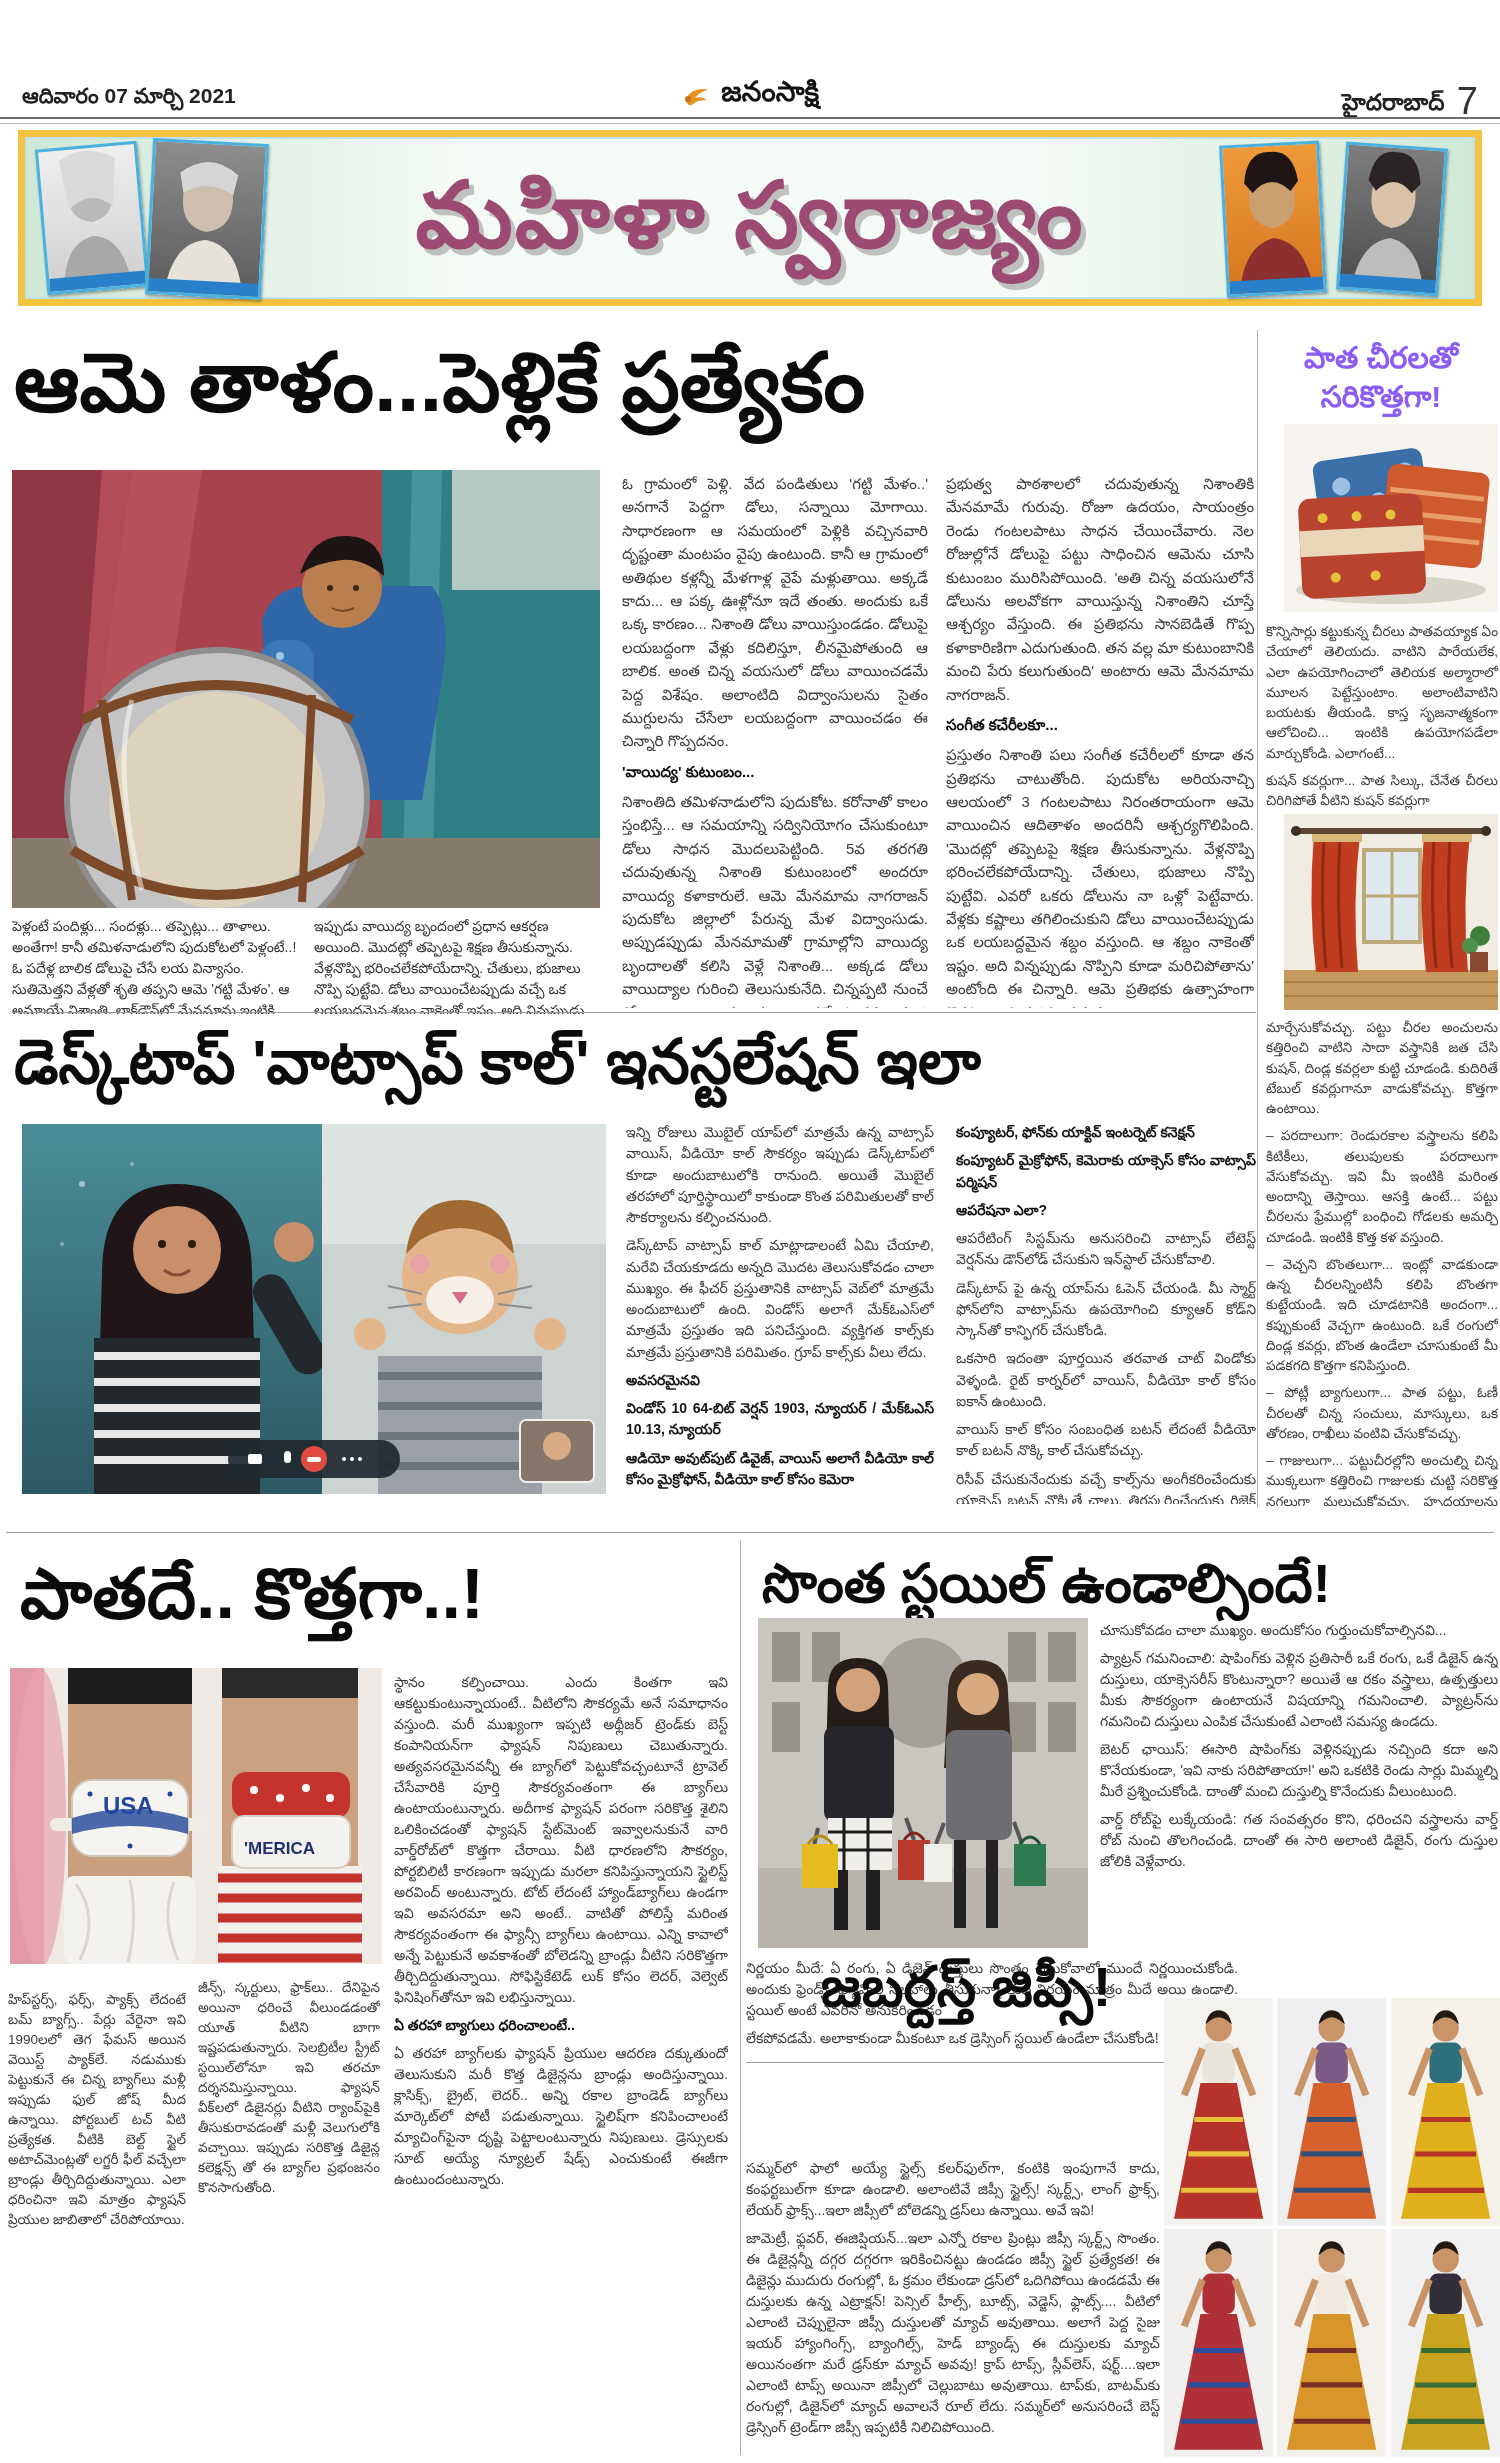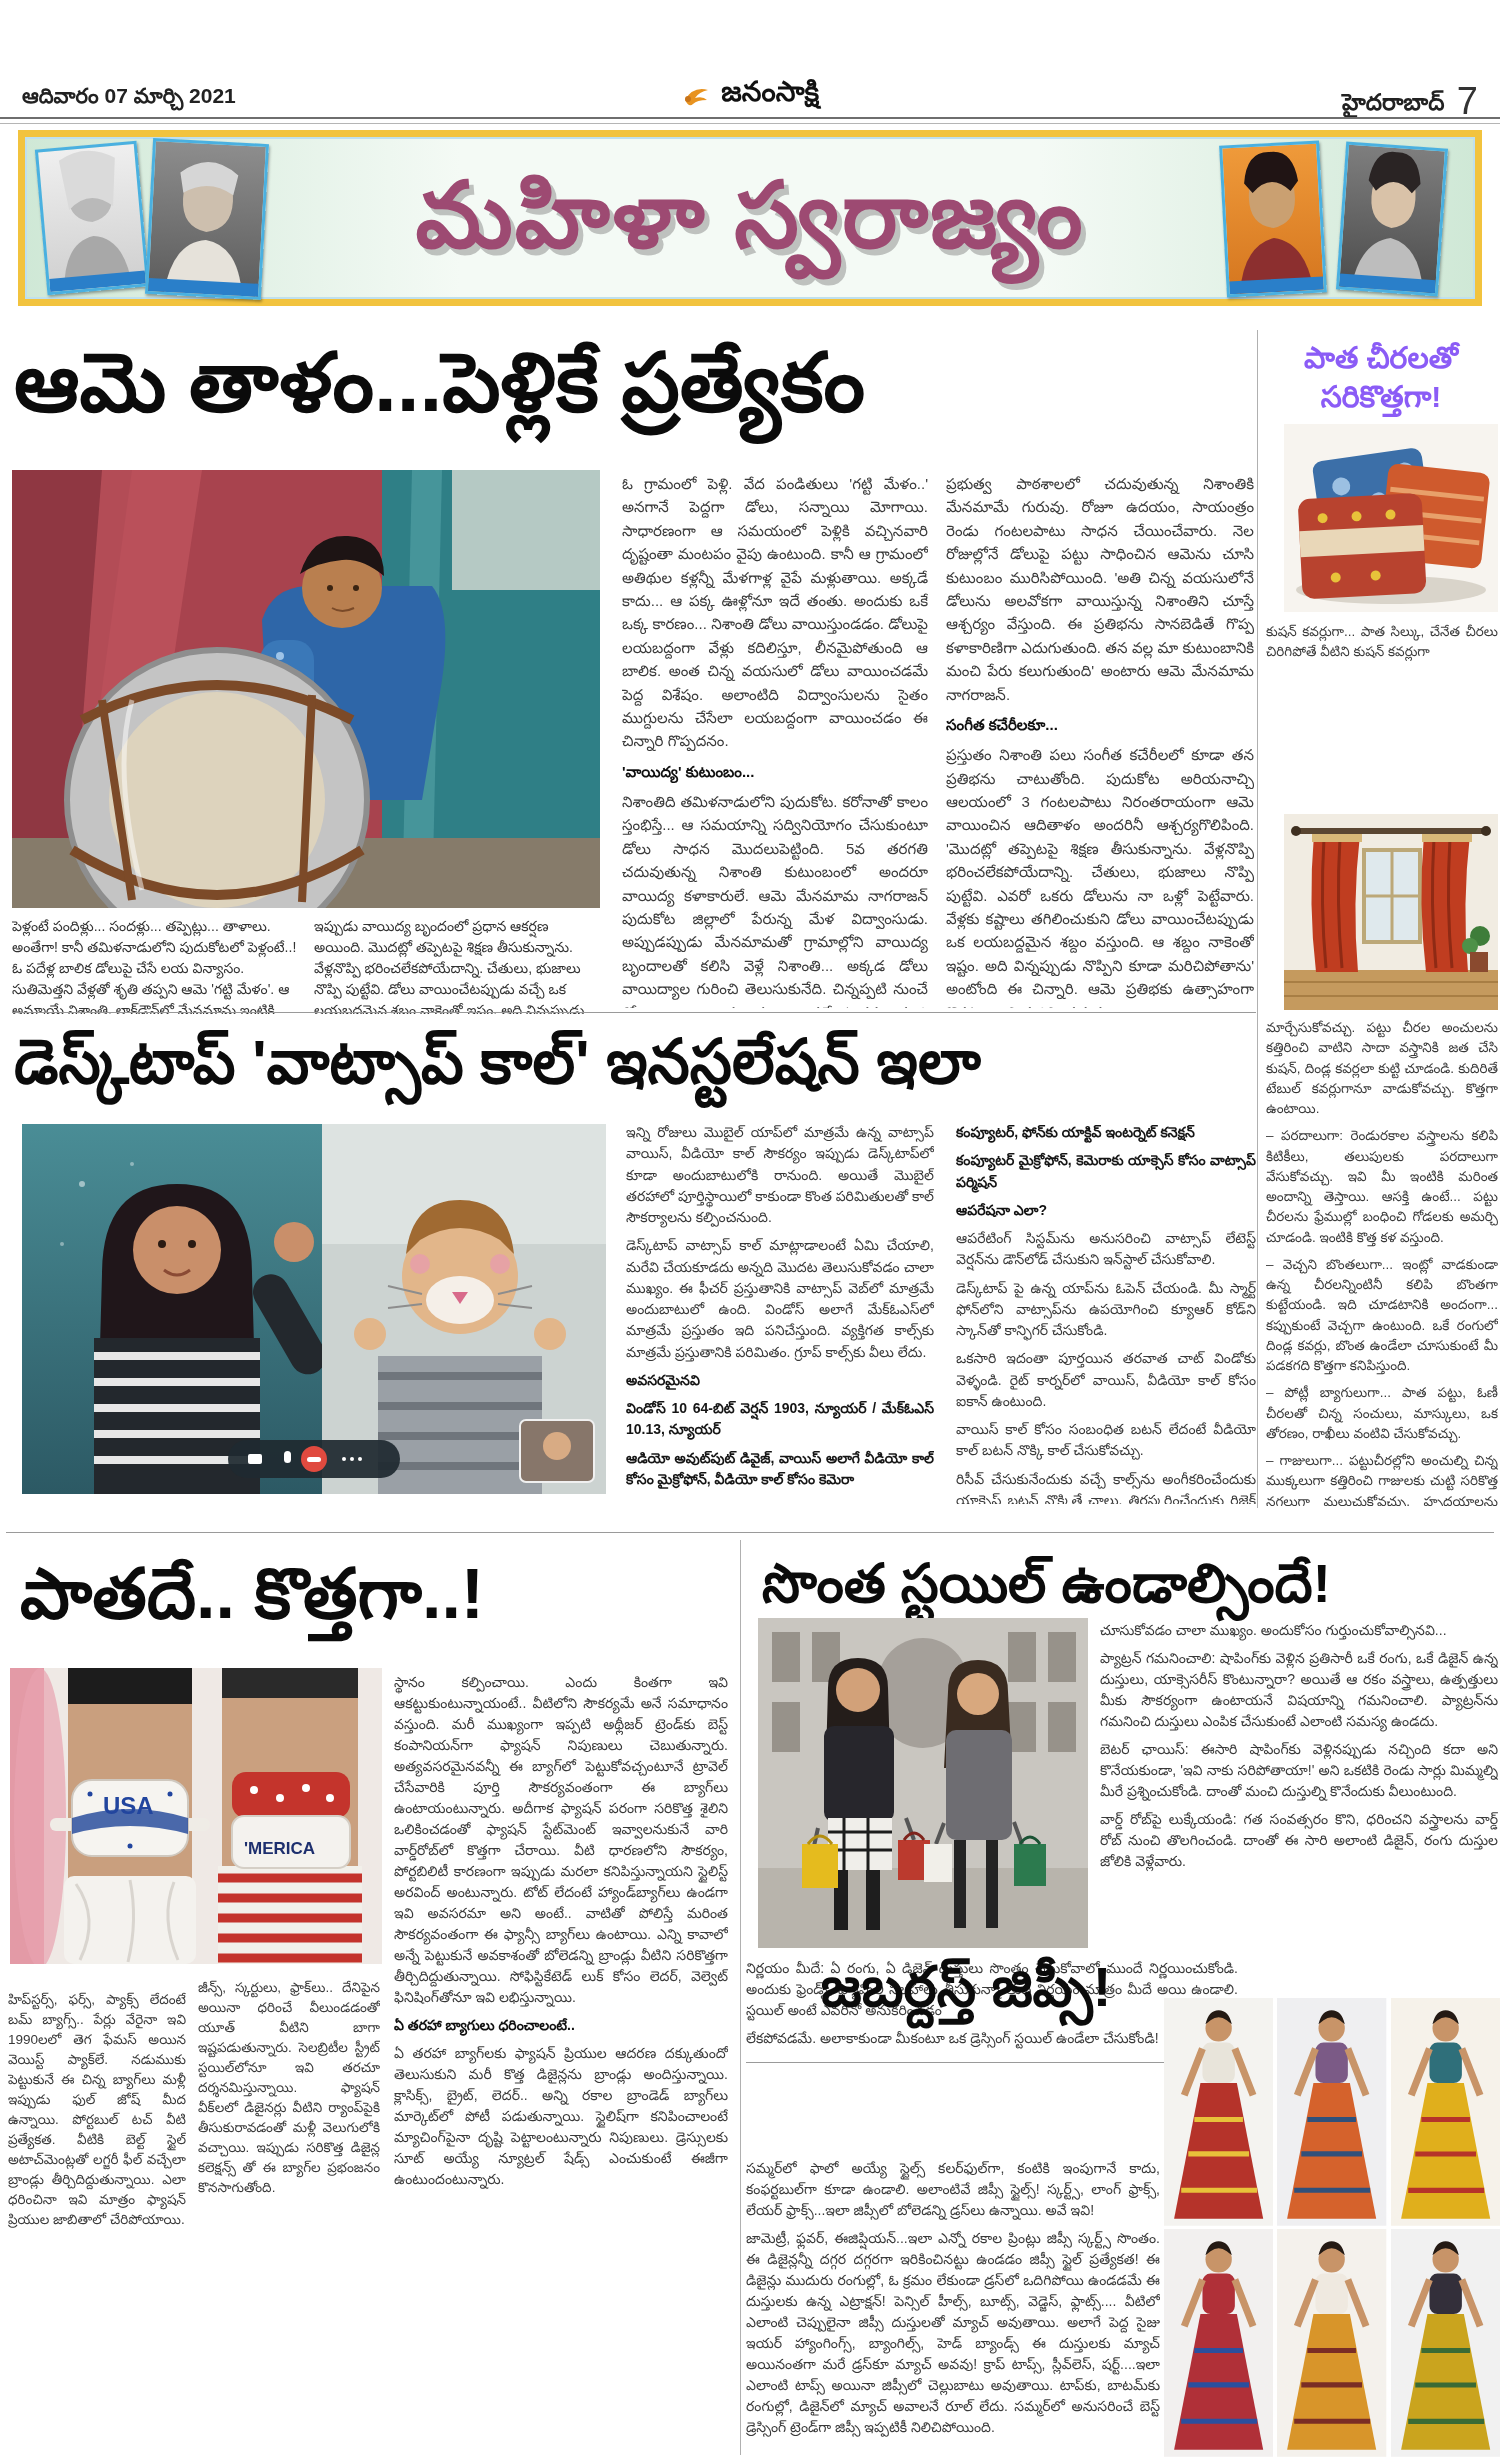--- a/index.html
+++ b/index.html
@@ -155,20 +155,21 @@
         <circle cx="40" cy="92" r="5" fill="#e8c23a"></circle>
           <circle cx="74" cy="92" r="5" fill="#e8c23a"></circle>
           <circle cx="108" cy="92" r="5" fill="#e8c23a"></circle>
         <circle cx="50" cy="152" r="5" fill="#e8c23a"></circle>
           <circle cx="90" cy="152" r="5" fill="#e8c23a"></circle>
         </g>
     </svg>
   </div>
 
   <div class="abs txt" style="left:1266px;top:622px;width:232px;height:188px;font-size:13.5px;line-height:1.5;">
+    <p>కొన్నిసార్లు కట్టుకున్న చీరలు పాతవయ్యాక ఏం చేయాలో తెలియదు. వాటిని పారేయలేక, ఎలా ఉపయోగించాలో తెలియక అల్మారాలో మూలన పెట్టేస్తుంటాం. అలాంటివాటిని బయటకు తీయండి. కాస్త సృజనాత్మకంగా ఆలోచించి... ఇంటికి ఉపయోగపడేలా మార్చుకోండి. ఎలాగంటే...</p>
     <p>కుషన్ కవర్లుగా... పాత సిల్కు, చేనేత చీరలు చిరిగిపోతే వీటిని కుషన్ కవర్లుగా</p>
   </div>
 
   <div class="abs" style="left:1284px;top:814px;">
     <svg width="214" height="196" viewBox="0 0 214 196">
       <rect width="214" height="196" fill="#f1ece2"></rect>
       <rect x="0" y="156" width="214" height="40" fill="#c59a5e"></rect>
       <path d="M0 168 H214 M0 182 H214" stroke="#a87e44" stroke-width="2"></path>
       <rect x="12" y="14" width="190" height="6" rx="3" fill="#5a4632"></rect>
       <circle cx="12" cy="17" r="5" fill="#3e2f20"></circle>

